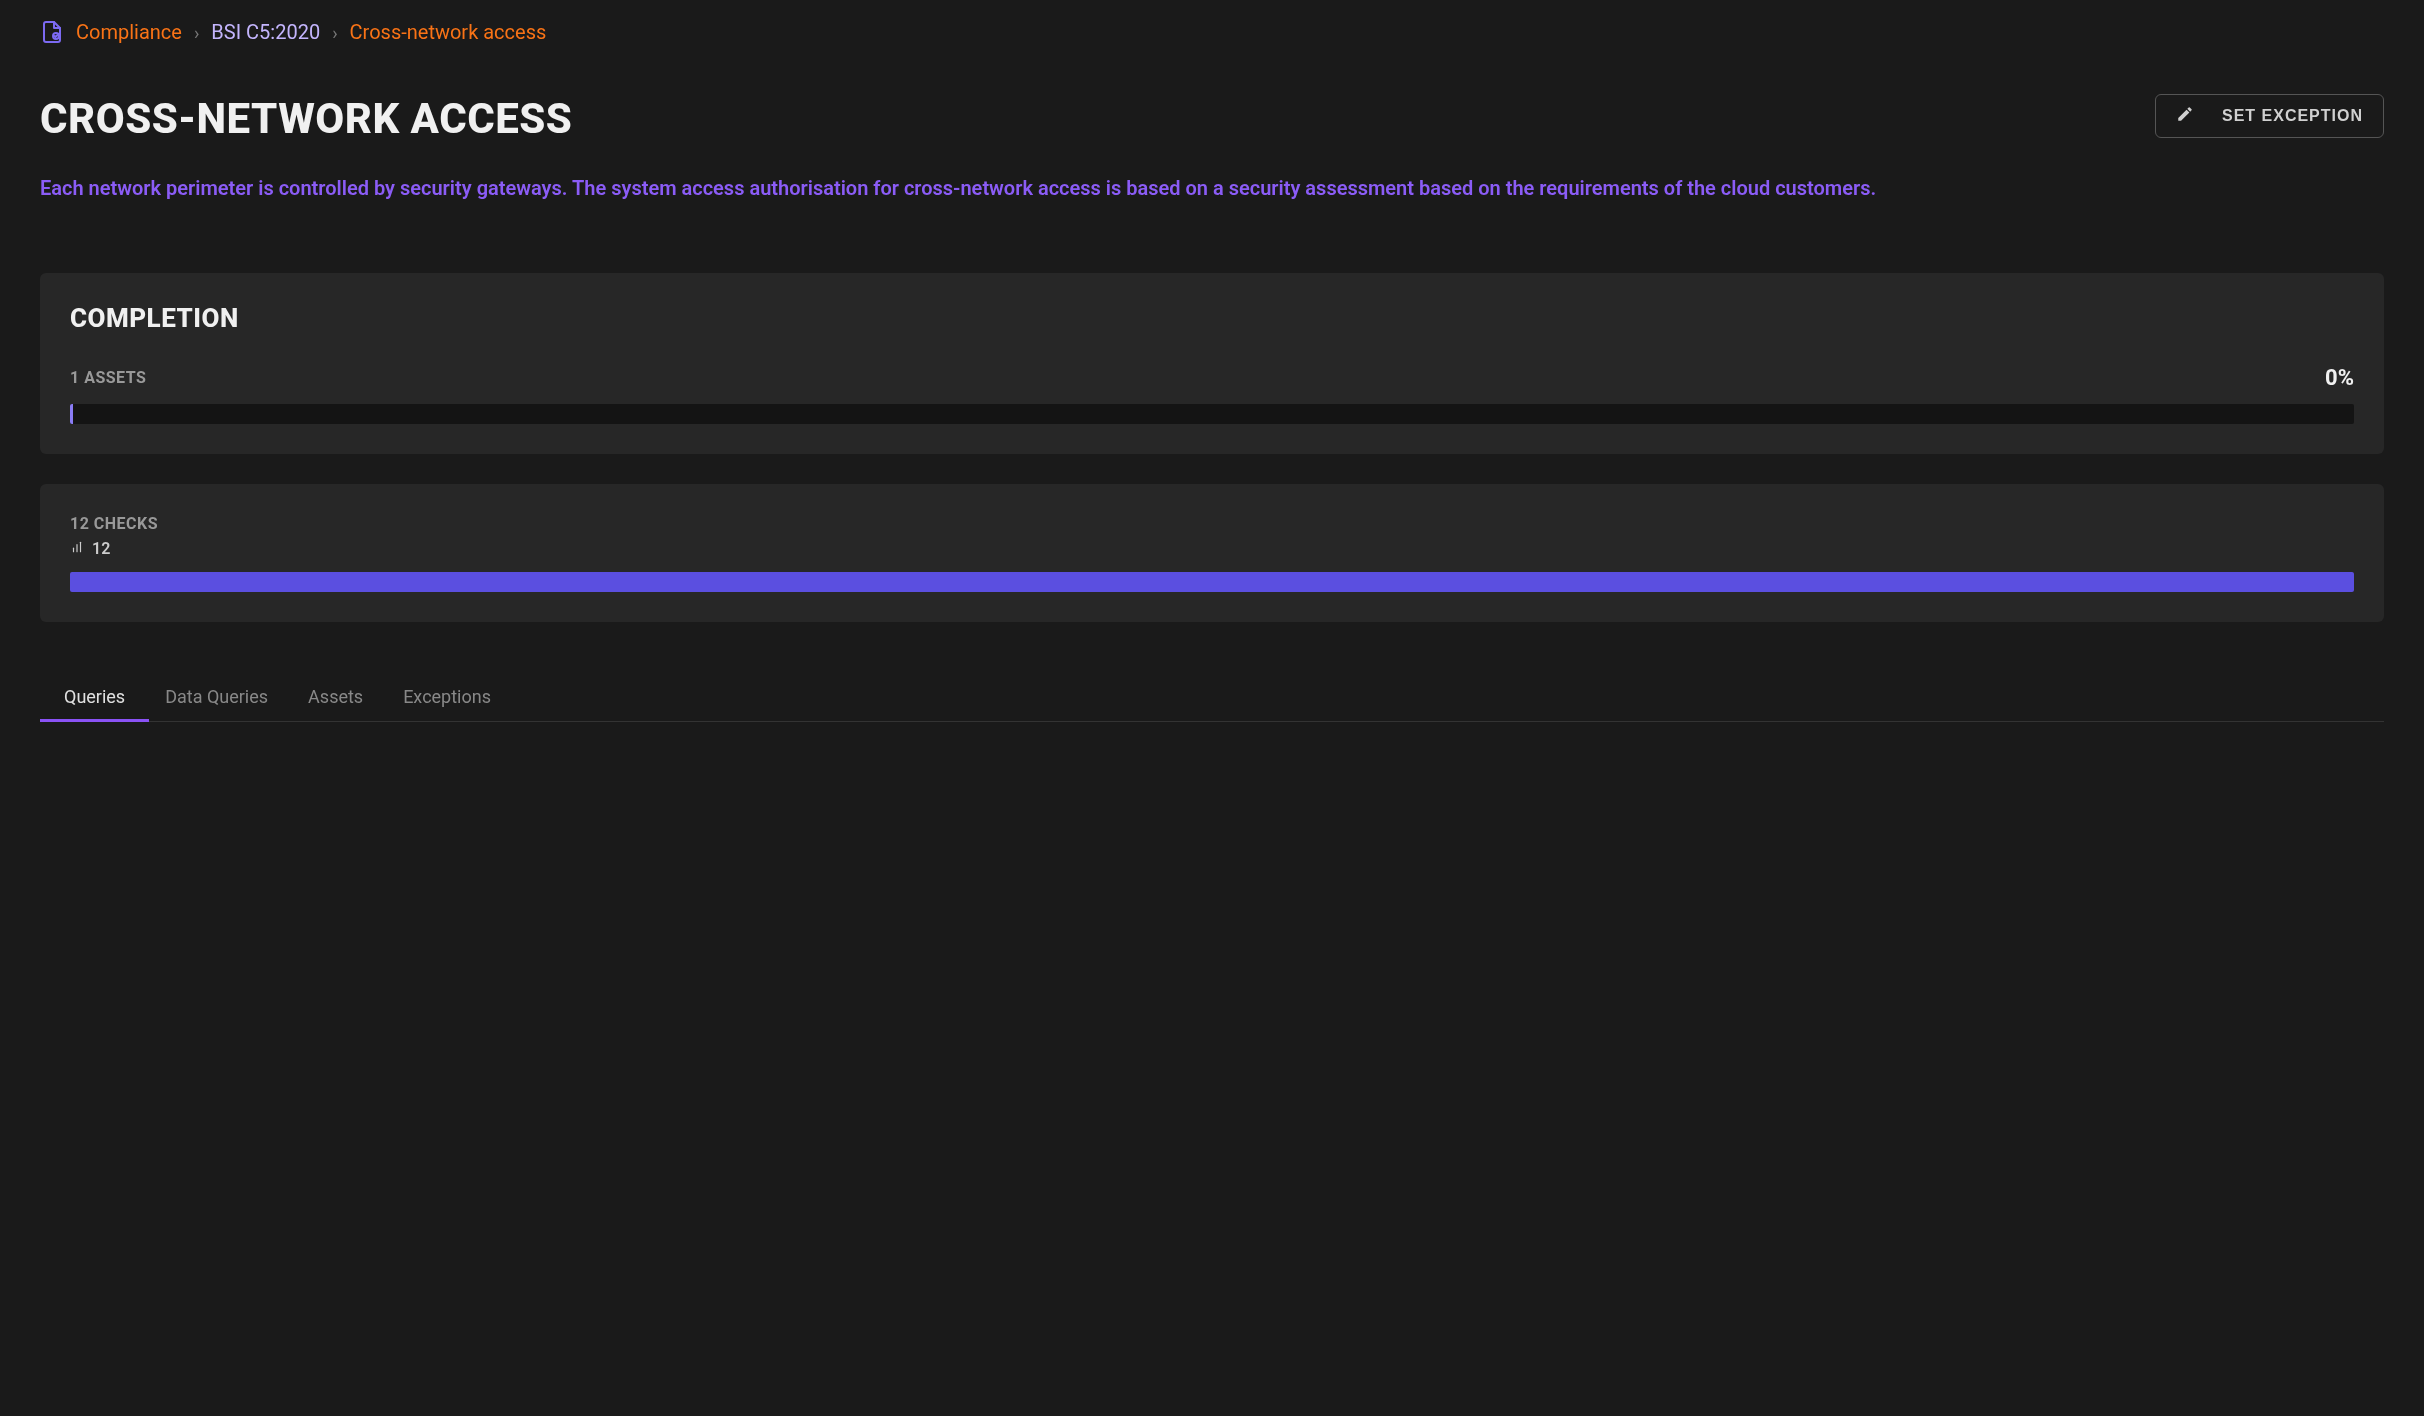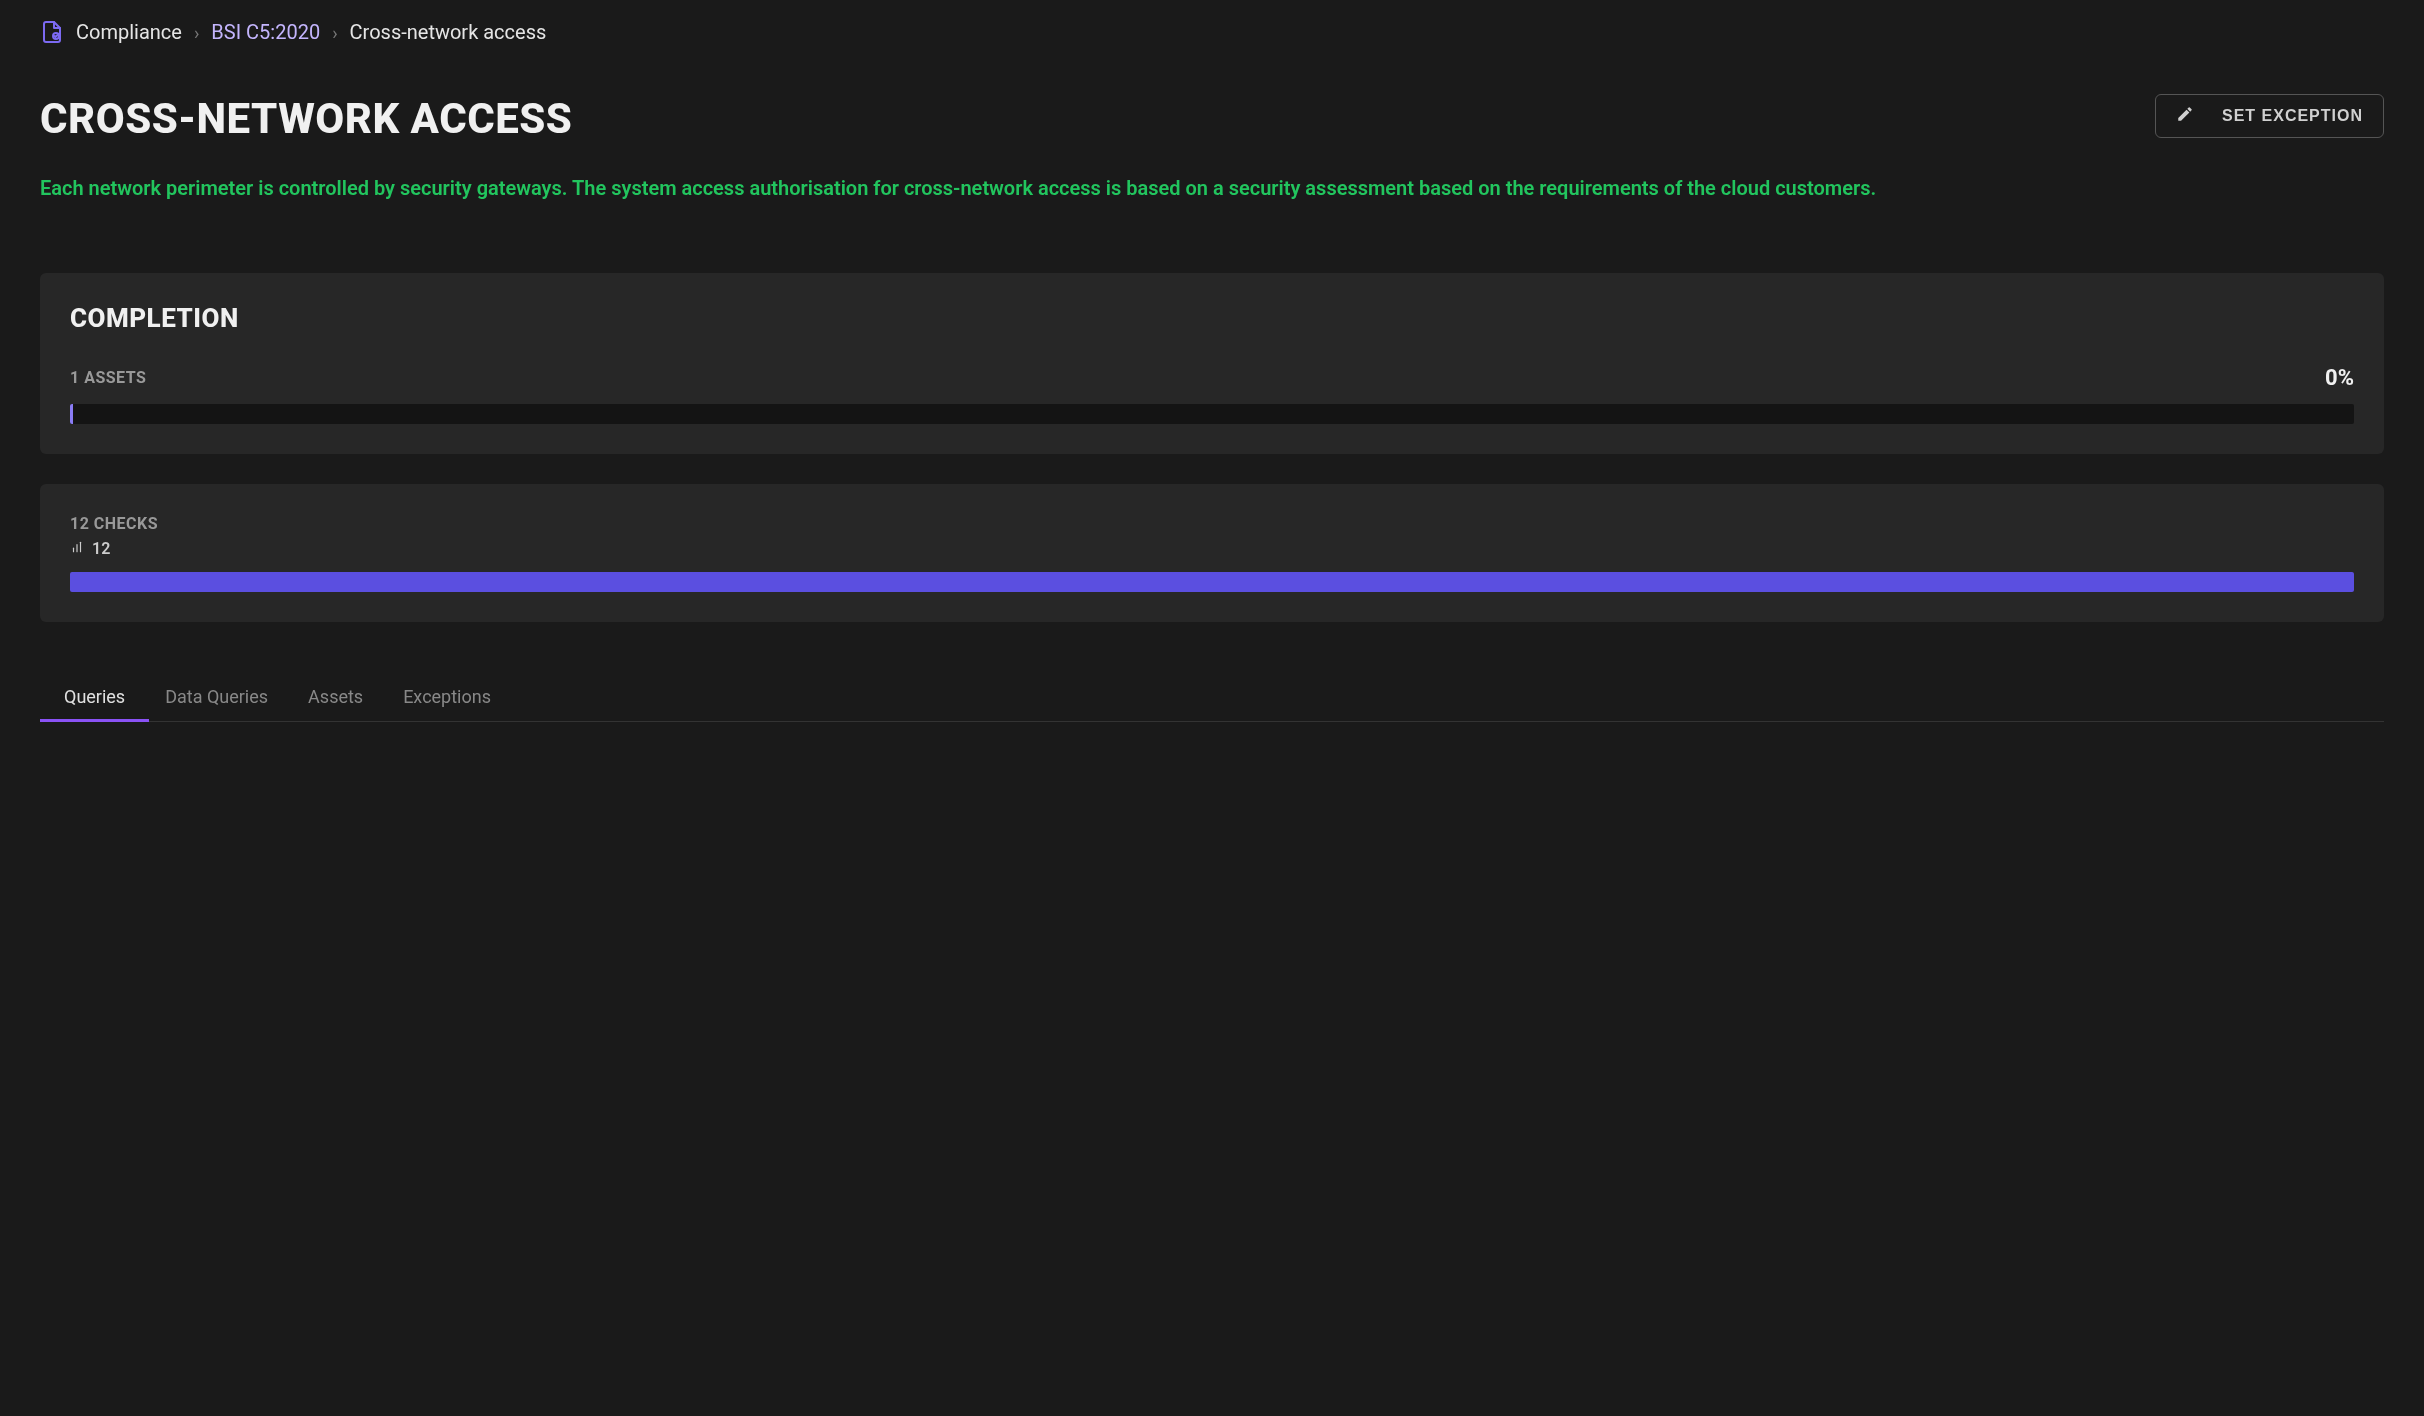--- a/index.html
+++ b/index.html
@@ -20,21 +20,21 @@
       gap: 12px;
       margin-bottom: 50px;
       font-size: 20px;
     }
     .breadcrumb-icon {
       color: #7c6af2;
       display: flex;
       align-items: center;
     }
     .breadcrumb-item {
-      color: #e5e5e5;
+      color: #f97316;
     }
     .breadcrumb-link {
       color: #c4b5fd;
       cursor: pointer;
     }
     .breadcrumb-sep {
       color: #777;
       font-size: 18px;
     }
     .header-row {
@@ -58,21 +58,21 @@
       color: #d0d0d0;
       padding: 10px 20px;
       border-radius: 6px;
       font-size: 16px;
       font-weight: 600;
       letter-spacing: 1px;
       cursor: pointer;
     }
     .description {
       font-size: 20px;
-      color: #22c55e;
+      color: #8b5cf6;
       font-weight: 600;
       line-height: 1.5;
       max-width: 95%;
       margin-bottom: 70px;
     }
     .card {
       background-color: #272727;
       border-radius: 6px;
       padding: 30px;
       margin-bottom: 30px;

